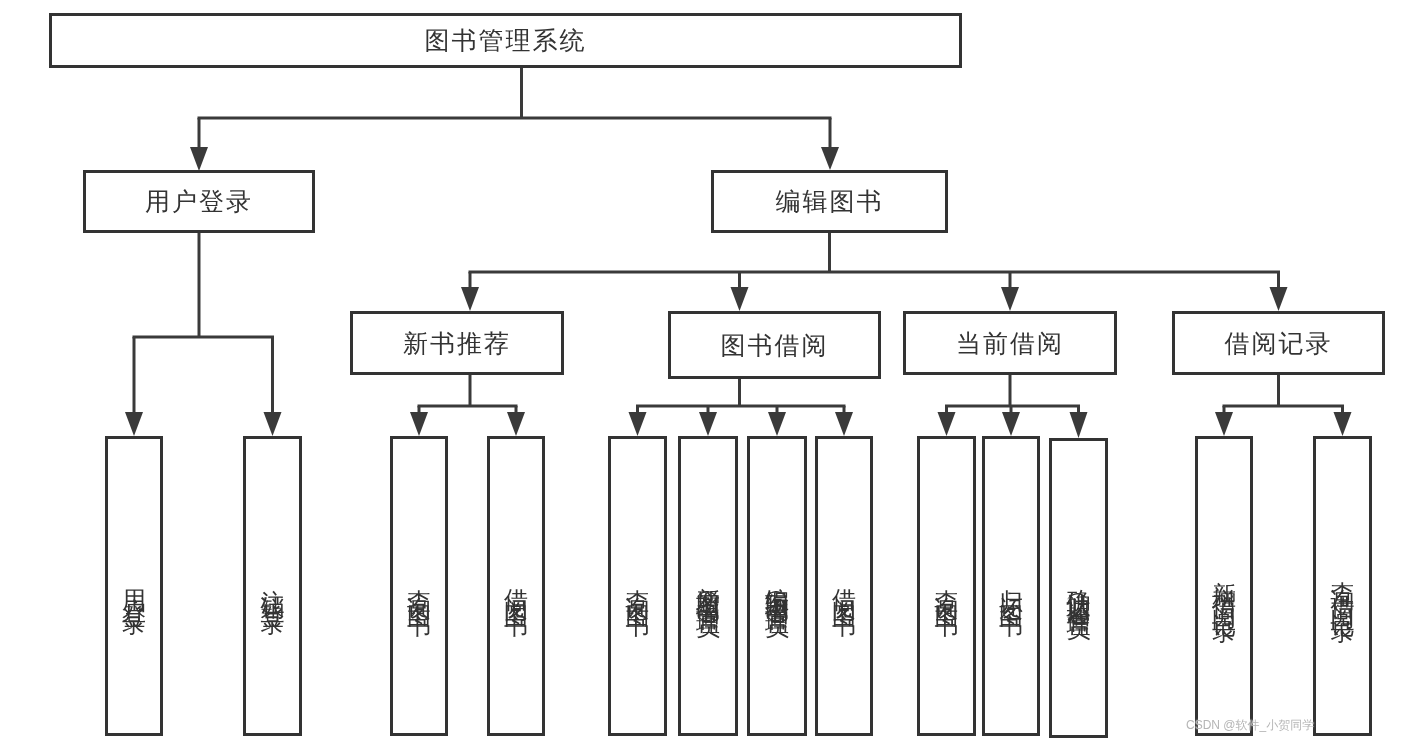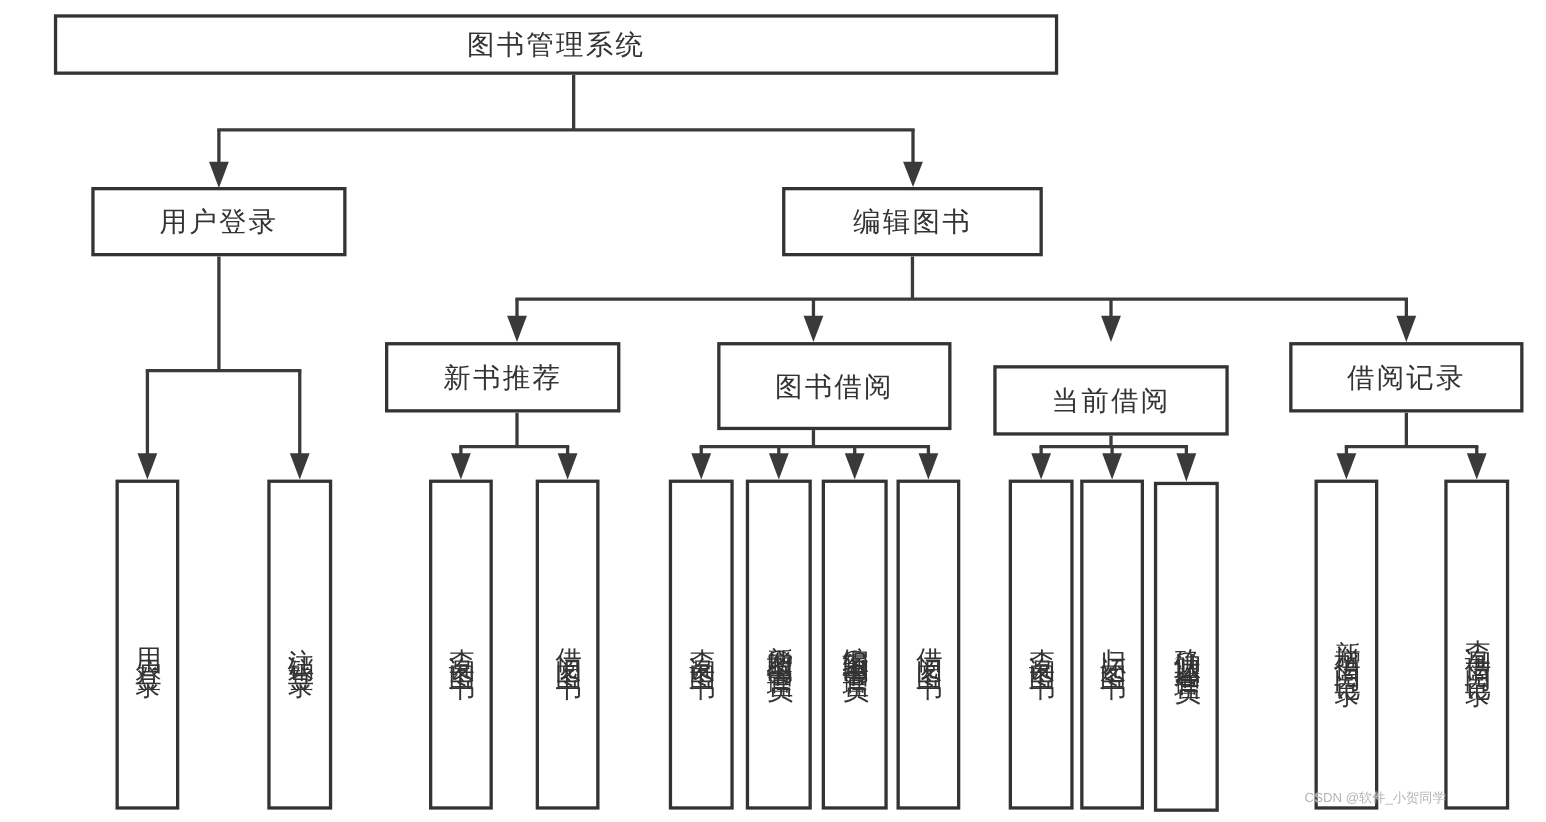--- a/index.html
+++ b/index.html
@@ -125,24 +125,24 @@
   <div class="node hnode" style="left:83px;top:170px;width:232px;height:63px;">
     <span>用户登录</span>
   </div>
   <div class="node hnode" style="left:711px;top:170px;width:237px;height:63px;">
     <span>编辑图书</span>
   </div>
 
   <div class="node hnode" style="left:350px;top:311px;width:214px;height:64px;">
     <span>新书推荐</span>
   </div>
-  <div class="node hnode" style="left:652px;top:311px;width:213px;height:80px;">
+  <div class="node hnode" style="left:668px;top:311px;width:213px;height:68px;">
     <span>图书借阅</span>
   </div>
-  <div class="node hnode" style="left:903px;top:311px;width:214px;height:64px;margin-top:21px;">
+  <div class="node hnode" style="left:903px;top:311px;width:214px;height:64px;">
     <span>当前借阅</span>
   </div>
   <div class="node hnode" style="left:1172px;top:311px;width:213px;height:64px;">
     <span>借阅记录</span>
   </div>
 
   <div class="node vnode" style="left:105px;top:436px;width:58px;height:300px;">
     <span>用户登录</span>
   </div>
   <div class="node vnode" style="left:243px;top:436px;width:59px;height:300px;">

